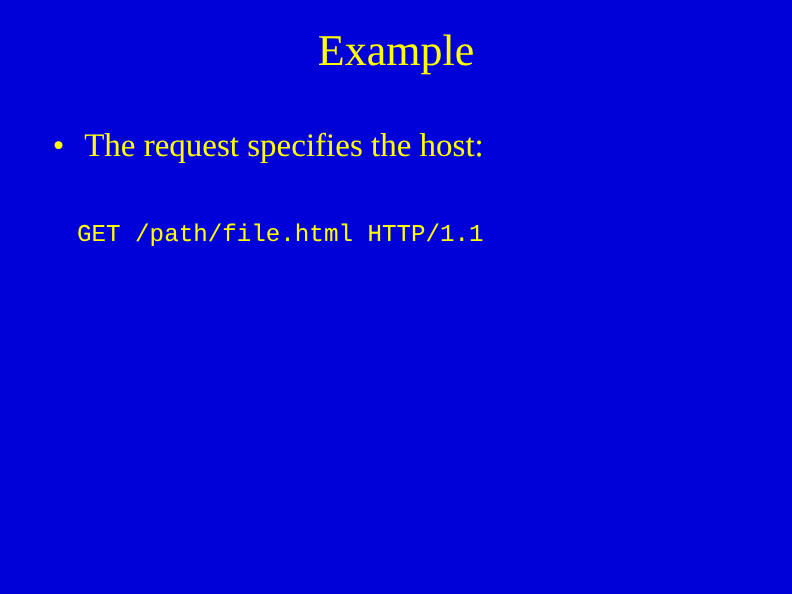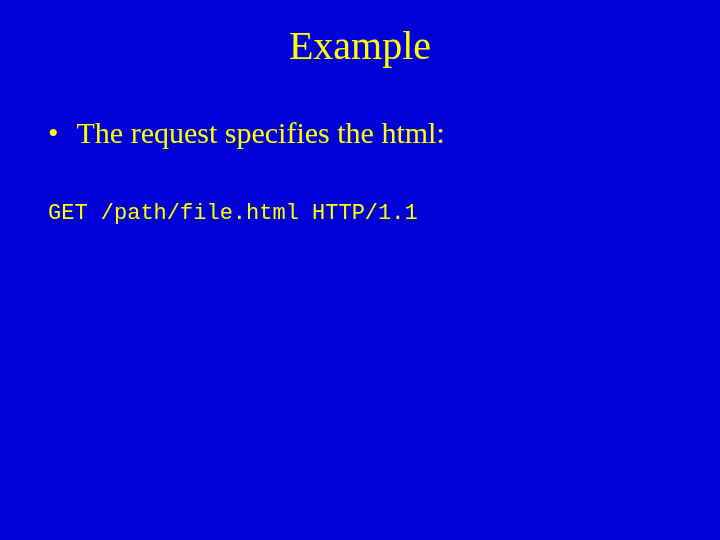--- a/index.html
+++ b/index.html
@@ -41,37 +41,37 @@
       font-size: 30px;
     }
     .bullet-dot {
       padding-right: 18px;
       line-height: 1.2;
     }
     .bullet-text {
       line-height: 1.2;
     }
     .code-block {
-      padding-left: 48px;
+      padding-left: 70px;
       padding-top: 50px;
       color: #ffff00;
       font-family: 'Courier New', Courier, monospace;
       font-size: 22px;
     }
     .code-line {
       margin-bottom: 20px;
     }
   </style>
 </head>
 <body>
 
 <div class="slide">
   <h1 class="title">Example</h1>
   <div class="content">
     <div class="bullet-row">
       <span class="bullet-dot">•</span>
-      <span class="bullet-text">The request specifies the html:</span>
+      <span class="bullet-text">The request specifies the host:</span>
     </div>
   </div>
   <div class="code-block">
     <div class="code-line">GET /path/file.html HTTP/1.1</div>
   </div>
 </div>
 
 </body></html>

